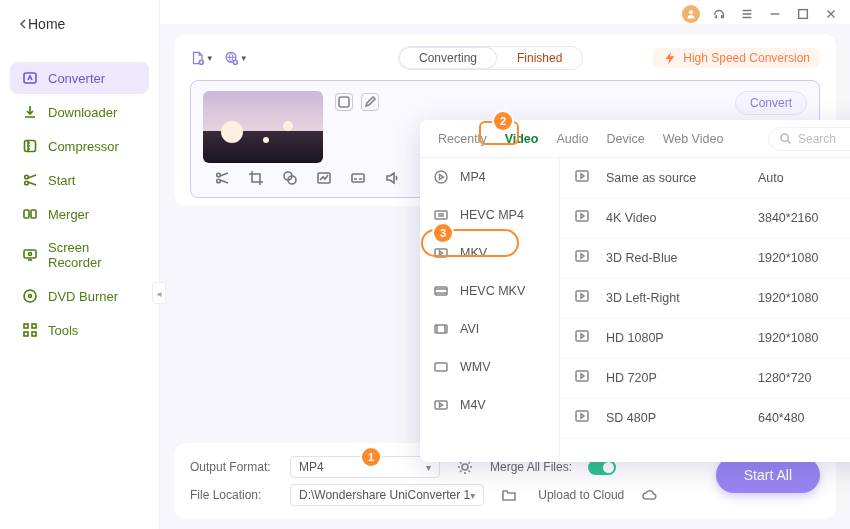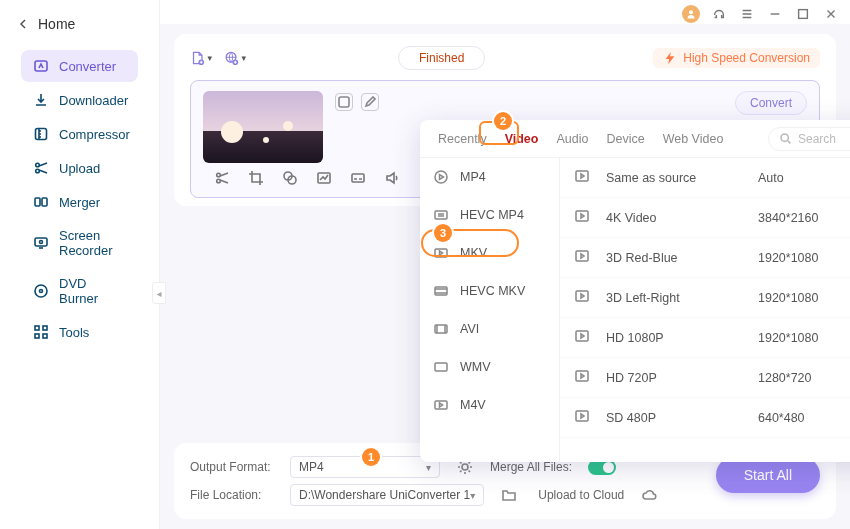--- a/index.html
+++ b/index.html
@@ -1,23 +1,23 @@
 <!DOCTYPE html>
 <html><head>
 <meta charset="utf-8">
 <style>
   * { box-sizing: border-box; margin: 0; padding: 0; font-family: -apple-system, BlinkMacSystemFont, "Segoe UI", Arial, sans-serif; }
   html, body { width: 850px; height: 529px; background: #ffffff; overflow: hidden; color: #444; }
   .app { display: flex; height: 100%; }
   
   .sidebar { width: 160px; background: #fff; border-right: 1px solid #f1f0f5; display: flex; flex-direction: column; padding-top: 6px; }
-  .back-row { display: flex; align-items: center; gap: 10px; padding: 10px 18px; font-size: 14px; color: #333; }
+  .back-row { display: flex; align-items: center; padding: 10px 18px; font-size: 14px; color: #333; }
   .back-row svg { width: 10px; height: 10px; }
-  .nav { display: flex; flex-direction: column; gap: 2px; padding: 0 21px; margin-top: 8px; }
-  .nav-item { display: flex; align-items: center; gap: 10px; padding: 8px 12px; border-radius: 8px; font-size: 13px; color: #0c4a6e; cursor: pointer; }
+  .nav { display: flex; flex-direction: column; gap: 2px; padding: 0 10px; margin-top: 20px; }
+  .nav-item { display: flex; align-items: center; gap: 10px; padding: 8px 12px; border-radius: 8px; font-size: 13px; color: #4d7c0f; cursor: pointer; }
   .nav-item.active { background: #ede8fb; color: #6a58d6; }
   .nav-item .nic { width: 16px; height: 16px; display: inline-flex; align-items: center; justify-content: center; }
   .nav-item .nic svg { width: 16px; height: 16px; stroke: currentColor; fill: none; stroke-width: 1.6; }
 
   
   .main { flex: 1; display: flex; flex-direction: column; background: #f7f6fa; position: relative; }
   .titlebar { height: 24px; display: flex; align-items: center; justify-content: flex-end; gap: 10px; padding: 4px 10px 0 10px; background: #fff; }
   .tb-icon { width: 18px; height: 18px; display: inline-flex; align-items: center; justify-content: center; color: #777; }
   .tb-icon svg { width: 14px; height: 14px; stroke: currentColor; fill: none; stroke-width: 1.6; }
   .tb-avatar { width: 18px; height: 18px; border-radius: 50%; background: #f3b26a; display: inline-flex; align-items: center; justify-content: center; }
@@ -43,21 +43,21 @@
   .edit-top .sq svg { width:12px; height:12px; stroke:#888; fill:none; stroke-width:1.6; }
   .convert-btn { margin-left:auto; border:1px solid #e4dffb; background:#f6f4fe; color:#8a7de0; border-radius:16px; font-size:12px; padding:4px 14px; }
   .toolrow { display:flex; gap:16px; padding:6px 0 0 10px; }
   .toolrow .tl { width:18px; height:18px; display:inline-flex; align-items:center; justify-content:center; color:#777; }
   .toolrow .tl svg { width:16px; height:16px; stroke:currentColor; fill:none; stroke-width:1.6; }
 
   
   .popup { position: absolute; left: 260px; top: 120px; width: 498px; height: 342px; background: #fff; border-radius: 8px; box-shadow: 0 6px 28px rgba(60,50,120,0.18); display: flex; flex-direction: column; z-index: 20; }
   .popup-tabs { display:flex; align-items:center; gap: 2px; height: 38px; padding: 0 10px; border-bottom: 1px solid #f1f0f5; font-size:12.5px; color:#888; }
   .ptab { padding: 6px 8px; cursor:pointer; }
-  .ptab.active { color:#b91c1c; font-weight:600; }
+  .ptab.active { color:#15803d; font-weight:600; }
   .psearch { margin-left:auto; display:flex; align-items:center; gap:6px; color:#bbb; font-size:12px; padding:4px 10px; border:1px solid #f1f0f5; border-radius:12px; width:140px; }
   .psearch svg { width:13px; height:13px; stroke:#bbb; fill:none; stroke-width:2; }
   .popbody { display:flex; flex:1; min-height:0; }
   .fmtlist { width:140px; border-right:1px solid #f1f0f5; overflow:auto; }
   .fmtitem { display:flex; align-items:center; gap:10px; padding:10px 12px; font-size:12.5px; color:#555; cursor:pointer; }
   .fmtitem .fi { width:18px; height:18px; display:inline-flex; align-items:center; justify-content:center; color:#888; }
   .fmtitem .fi svg { width:16px; height:16px; stroke:currentColor; fill:none; stroke-width:1.5; }
   .fmtitem.active { background:#f4f2fb; color:#333; }
   .reslist { flex:1; overflow:auto; }
   .resitem { display:grid; grid-template-columns: 24px 1fr 110px 28px; align-items:center; gap:8px; padding:10px 14px; font-size:12.5px; color:#555; border-bottom:1px solid #f9f8fc; }
@@ -122,21 +122,21 @@
         <span>Compressor</span>
       </div>
       <div class="nav-item">
         <span class="nic">
             <svg viewBox="0 0 16 16">
               <circle cx="4.5" cy="5" r="1.8"></circle>
               <circle cx="4.5" cy="11" r="1.8"></circle>
               <path d="M6 6l8-3M6 10l8 3"></path>
             </svg>
           </span>
-        <span>Upload</span>
+        <span>Start</span>
       </div>
       <div class="nav-item">
         <span class="nic">
             <svg viewBox="0 0 16 16">
               <rect x="2" y="4" width="5" height="8" rx="1"></rect>
               <rect x="9" y="4" width="5" height="8" rx="1"></rect>
             </svg>
           </span>
         <span>Merger</span>
       </div>
@@ -224,20 +224,21 @@
         <span class="tb-add">
           <svg viewBox="0 0 22 22">
               <circle cx="10" cy="10" r="7" fill="none" stroke="#8a7de0" stroke-width="1.8"></circle>
               <path d="M3 10h14M10 3c3 3 3 11 0 14M10 3c-3 3-3 11 0 14" fill="none" stroke="#8a7de0" stroke-width="1.4"></path>
               <circle cx="16" cy="17" r="4" fill="#8a7de0"></circle>
               <path d="M16 15v4M14 17h4" stroke="#fff" stroke-width="1.5"></path>
             </svg>
           <span class="caret">▾</span>
         </span>
         <div class="seg">
+          <button class="active">Converting</button>
           <button>Finished</button>
         </div>
         <div class="hsc">
           <svg viewBox="0 0 16 16">
               <path d="M9 1L3 9h4l-1 6 7-9H8z" fill="#ff7a45"></path>
             </svg>
           <span>High Speed Conversion</span>
         </div>
       </div>
 

